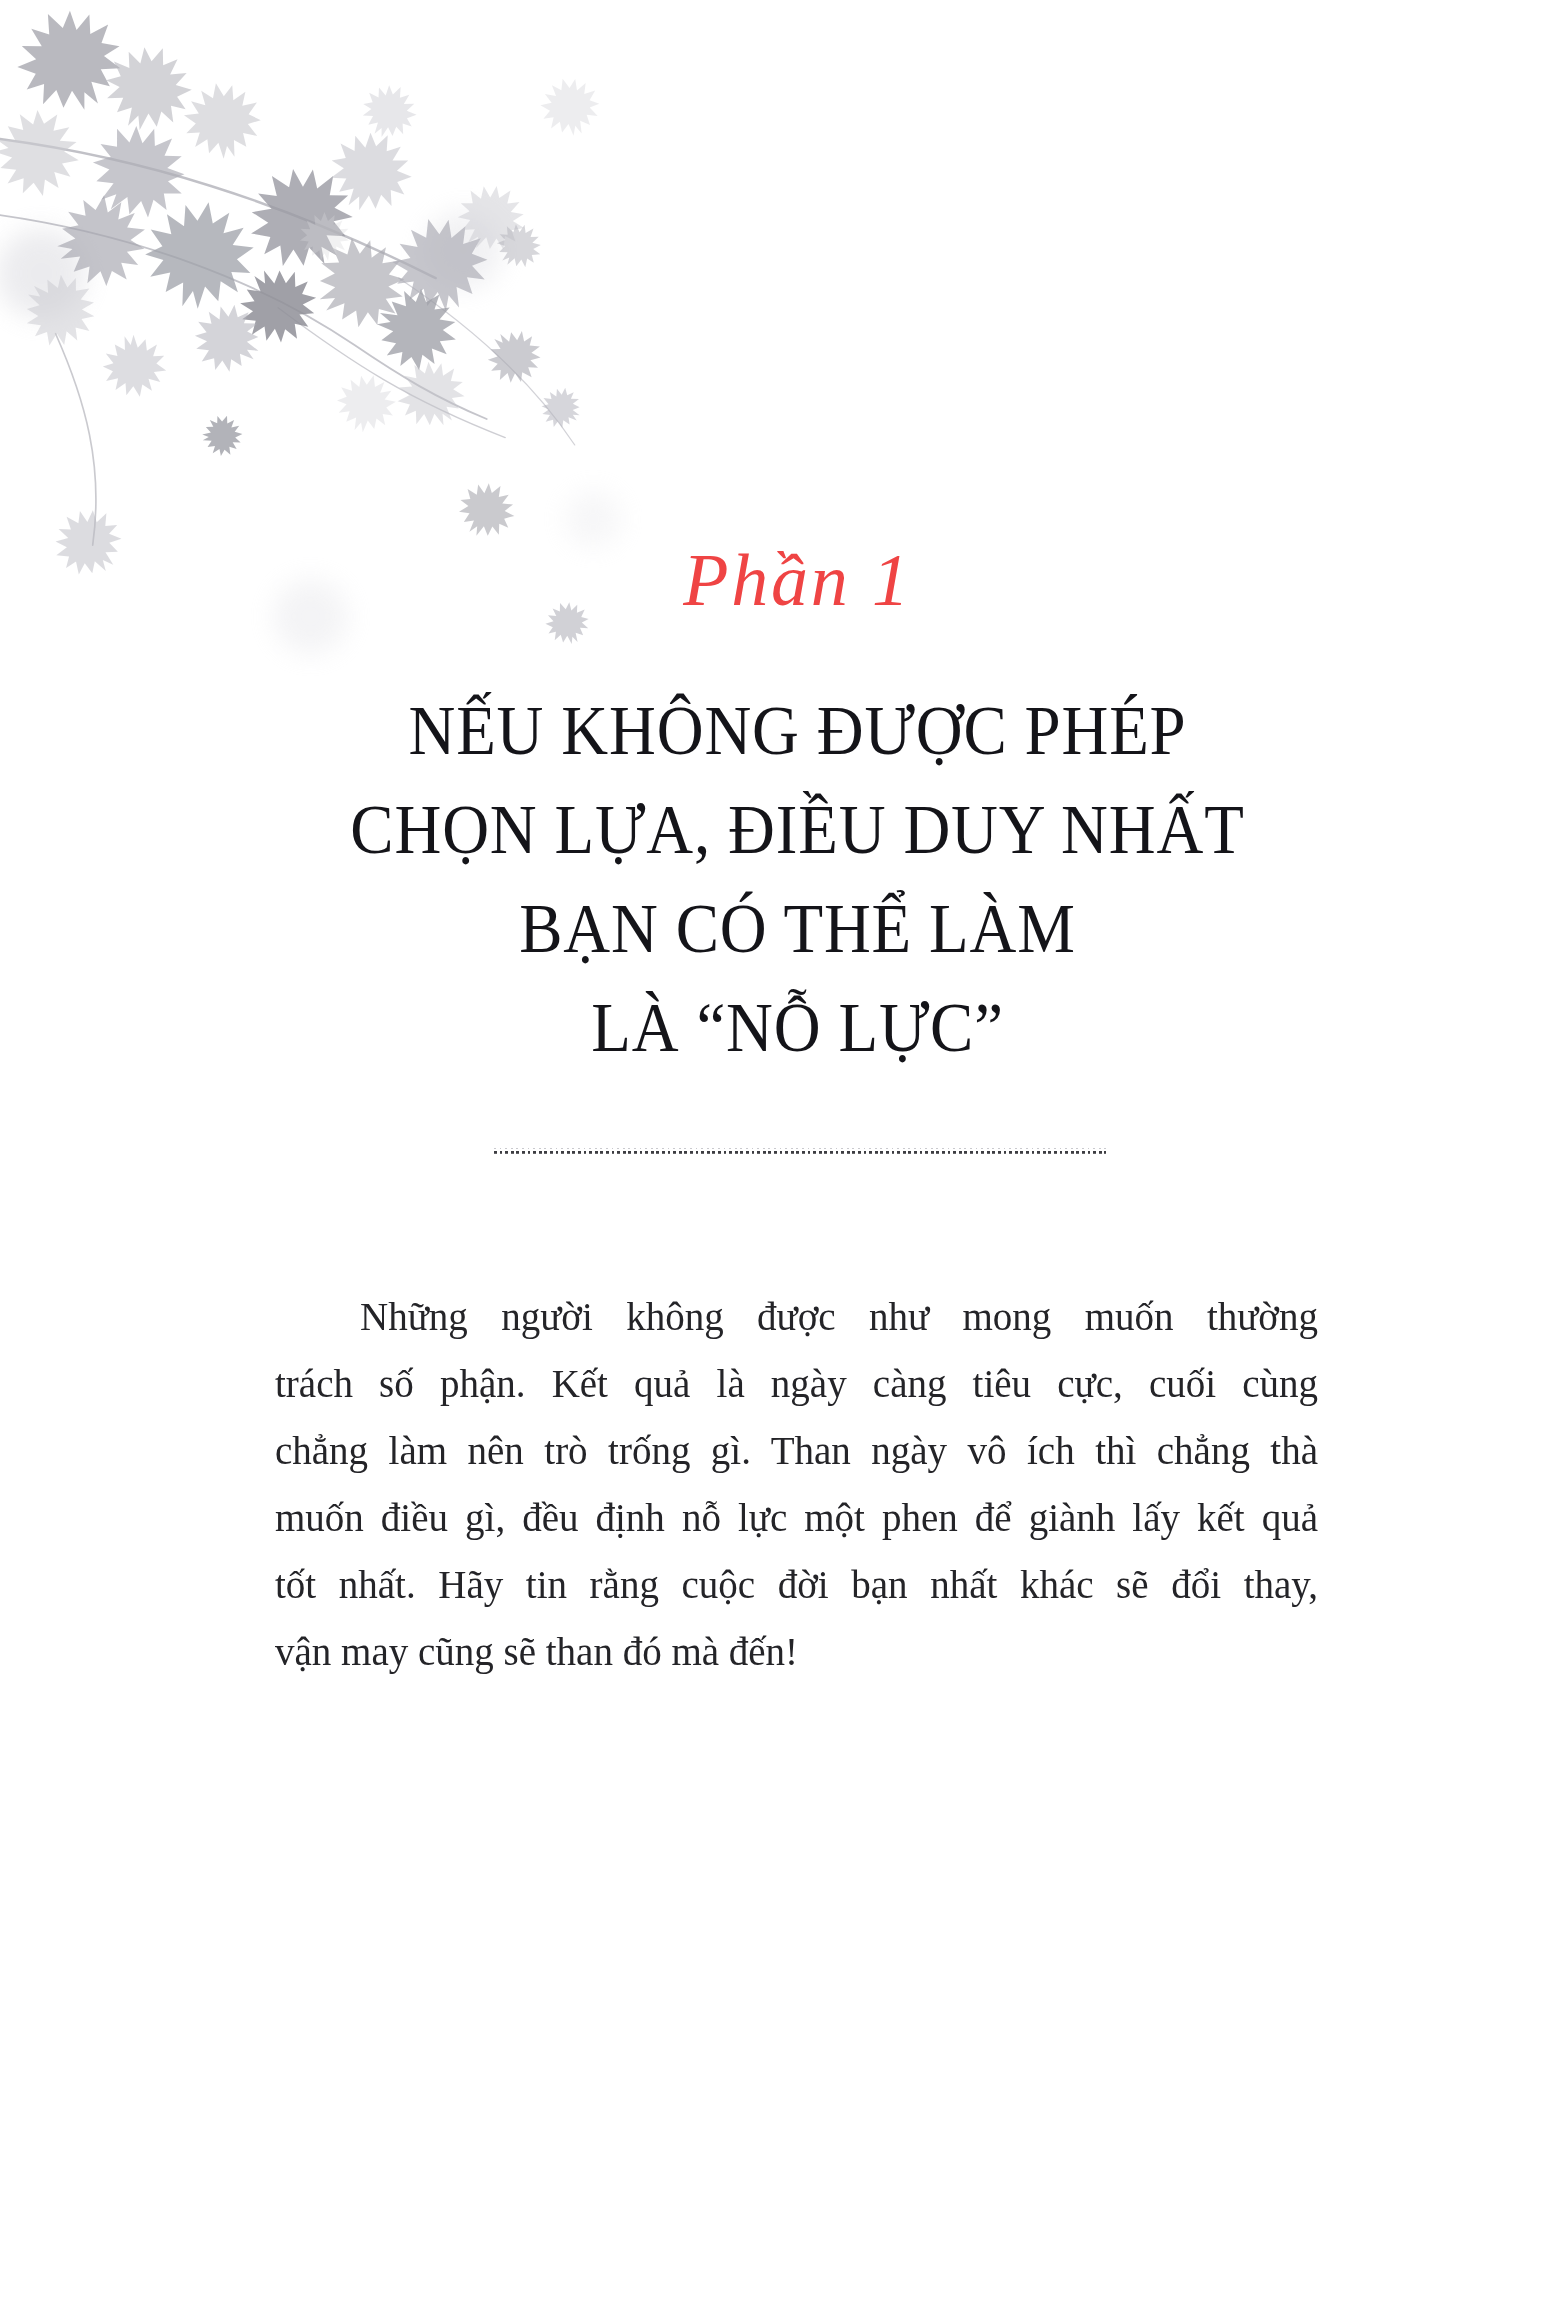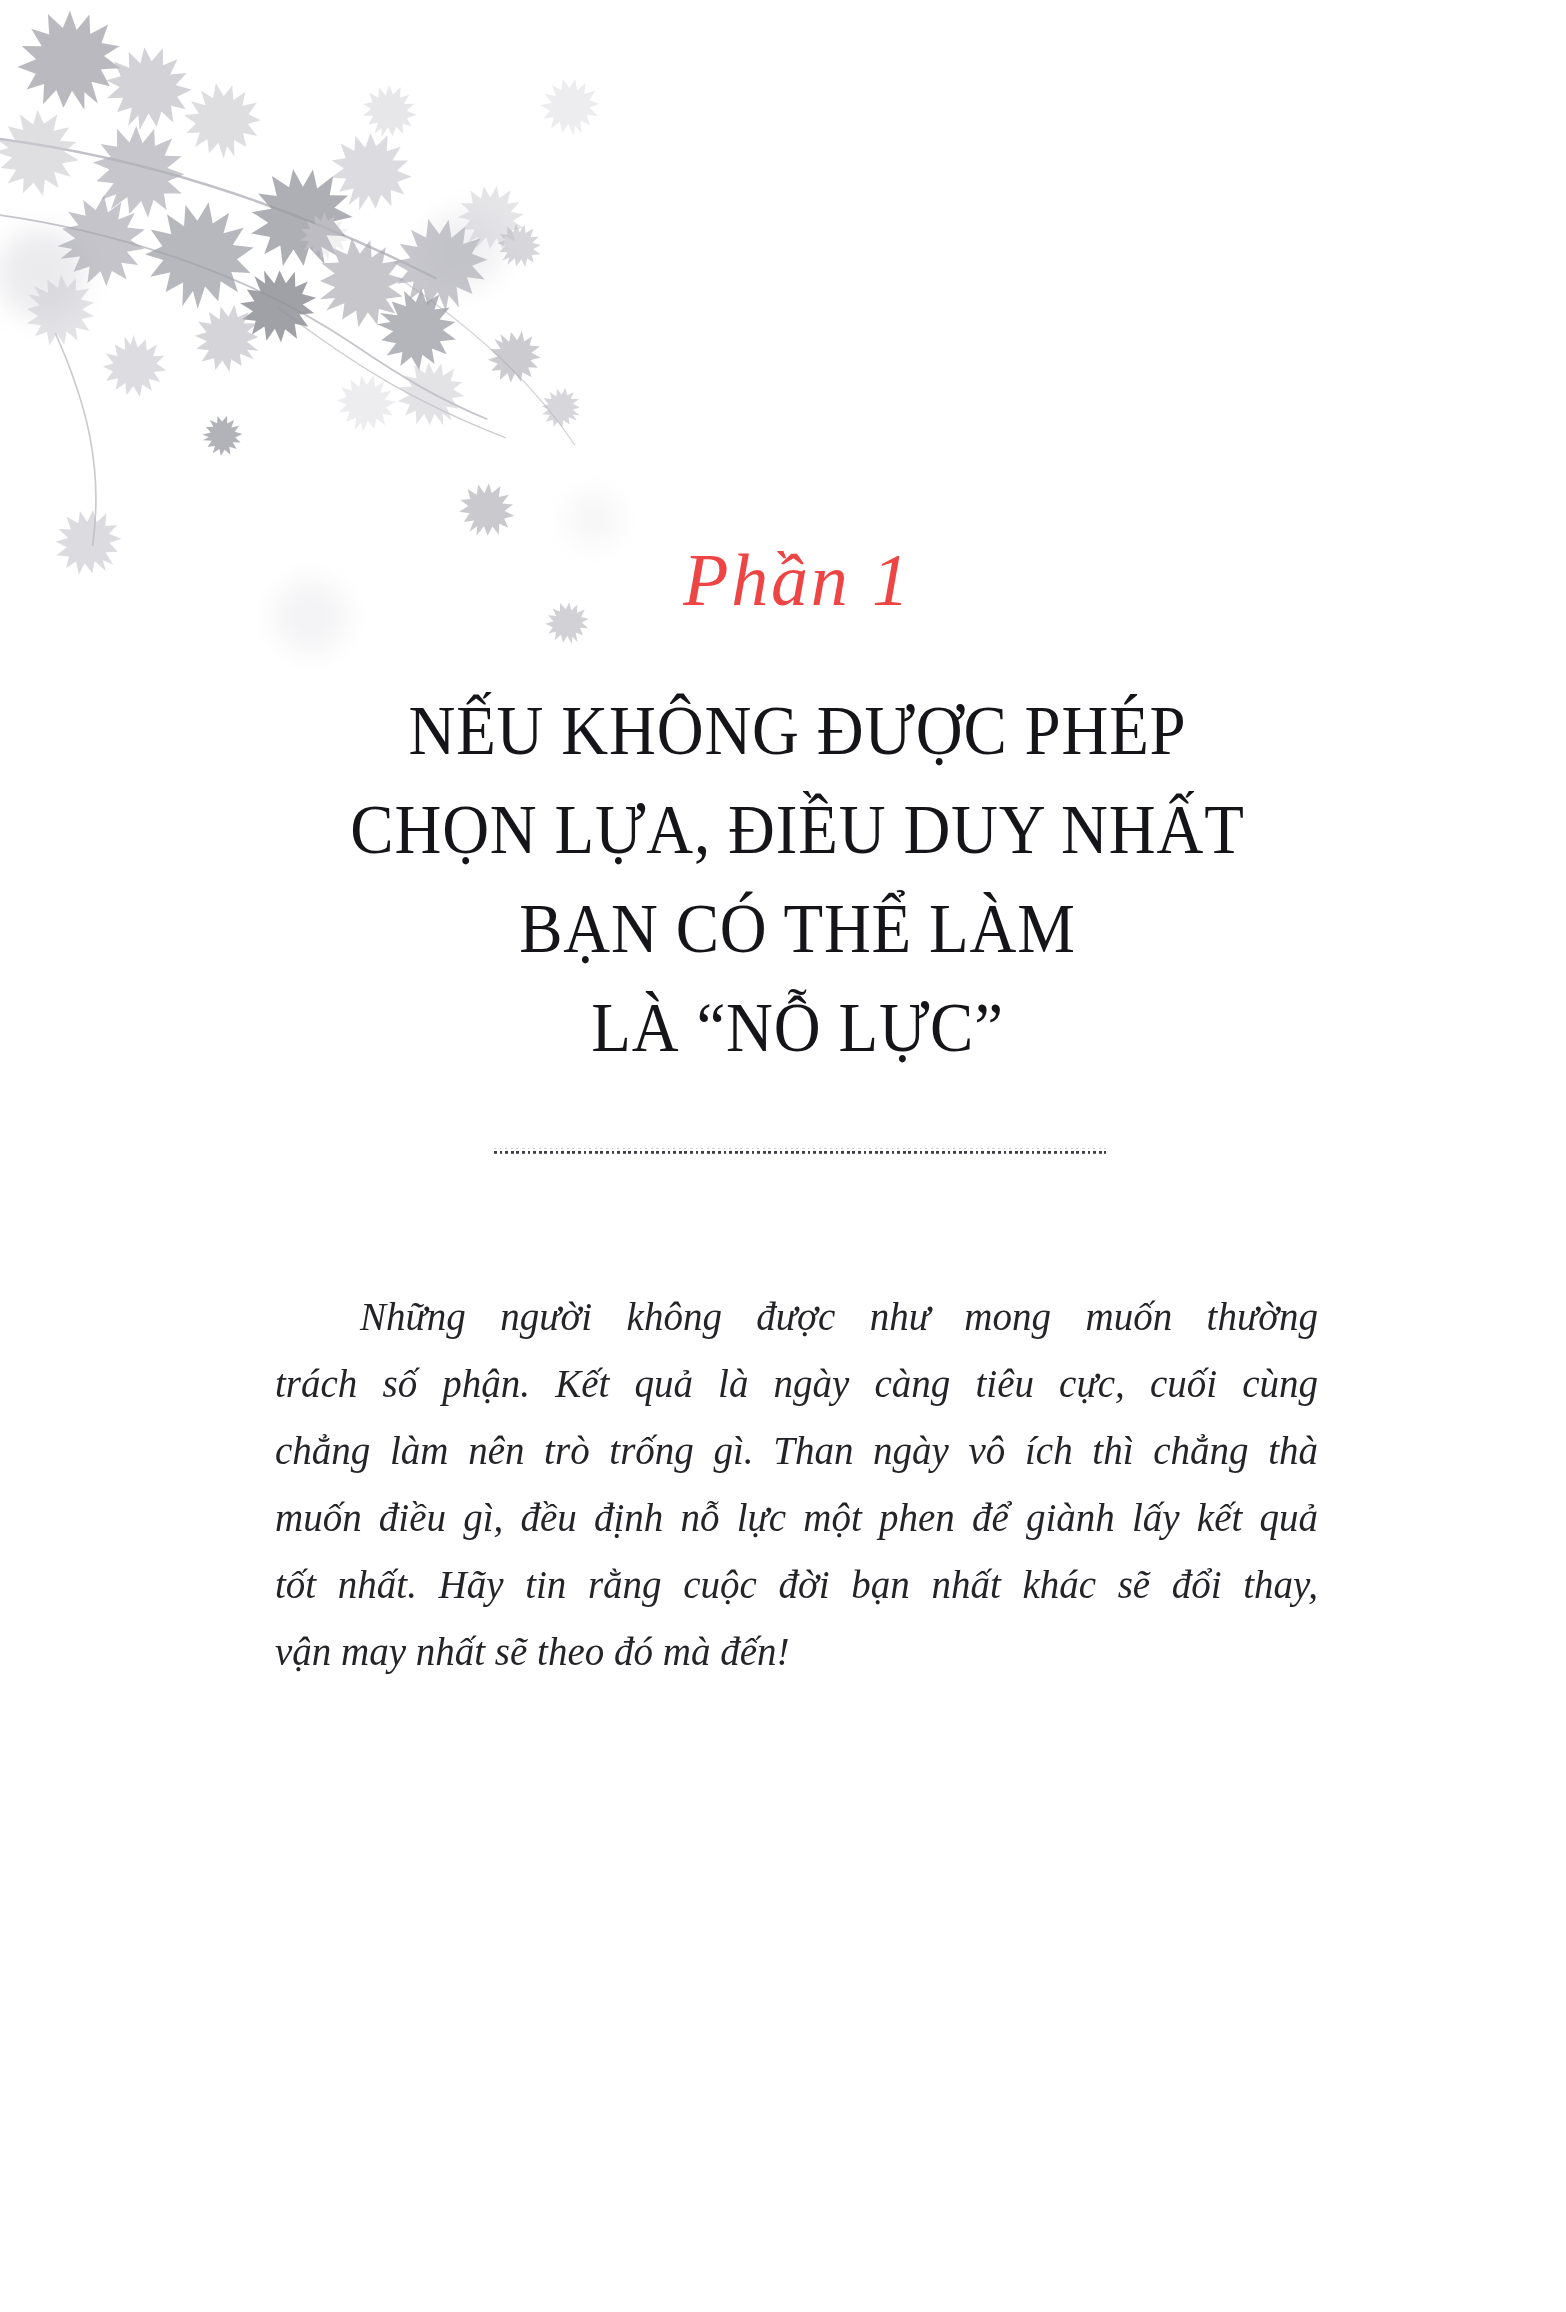--- a/index.html
+++ b/index.html
@@ -60,21 +60,20 @@
       repeating-linear-gradient(90deg, #c3c3c8 0 1.9px, transparent 1.9px 5.6px);
     background-size: 100% 2.8px, 100% 0.9px;
     background-position: 0 100%, 0 0;
     background-repeat: no-repeat;
   }
   .body-text {
     position: absolute;
     top: 1283px;
     left: 275px;
     width: 1043px;
-    font-style: italic;
     font-size: 39px;
     line-height: 67px;
     color: #242428;
   }
   .body-text .bl {
     text-align: justify;
     text-align-last: justify;
   }
   .body-text .bl.first { padding-left: 85px; }
   .body-text .bl.last { text-align-last: left; }
@@ -151,17 +150,17 @@
   </h1>
 
   <div class="divider"></div>
 
   <div class="body-text">
     <div class="bl first">Những người không được như mong muốn thường</div>
     <div class="bl">trách số phận. Kết quả là ngày càng tiêu cực, cuối cùng</div>
     <div class="bl">chẳng làm nên trò trống gì. Than ngày vô ích thì chẳng thà</div>
     <div class="bl">muốn điều gì, đều định nỗ lực một phen để giành lấy kết quả</div>
     <div class="bl">tốt nhất. Hãy tin rằng cuộc đời bạn nhất khác sẽ đổi thay,</div>
-    <div class="bl last">vận may nhất sẽ theo đó mà đến!</div>
+    <div class="bl last">vận may cũng sẽ than đó mà đến!</div>
   </div>
 
 </div>
 
 
 </body></html>

